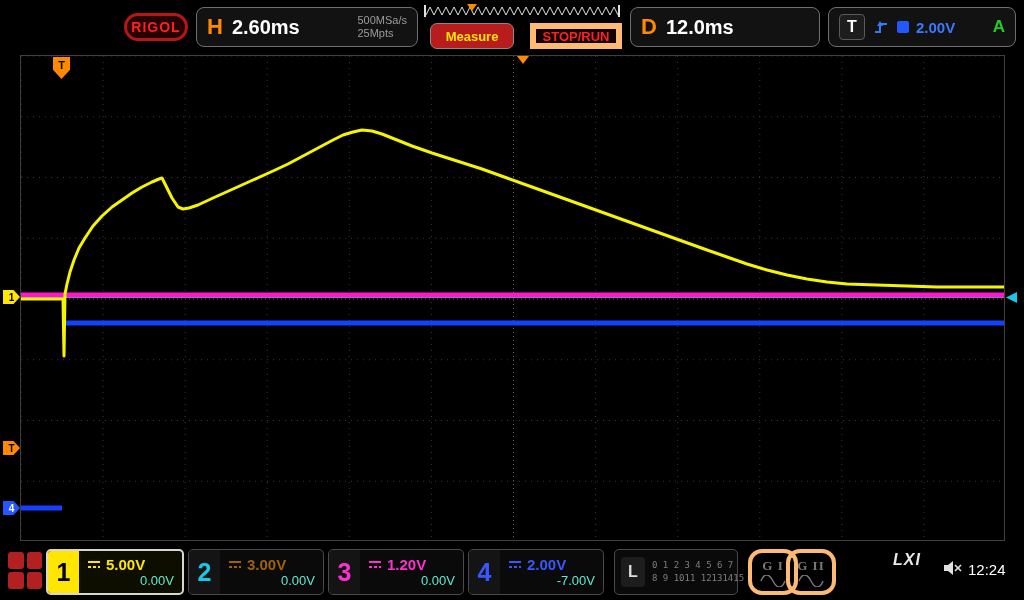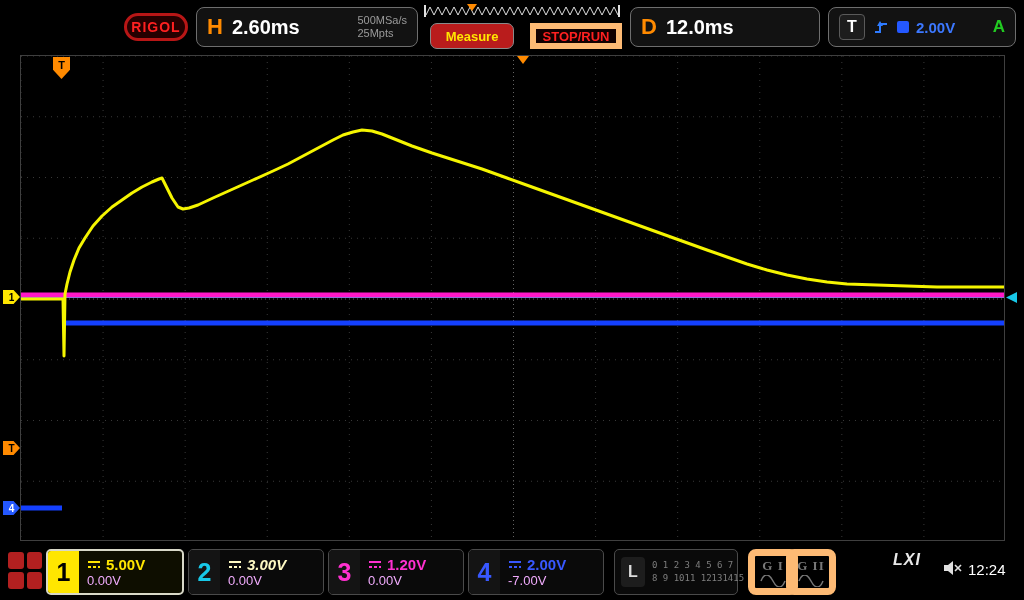--- a/index.html
+++ b/index.html
@@ -42,25 +42,25 @@
   
   .bottombar{position:absolute;left:0;top:545px;width:1024px;height:55px;background:#000}
   .menu-logo{position:absolute;left:8px;top:7px;width:34px;height:37px;display:grid;grid-template-columns:1fr 1fr;gap:3px}
   .menu-logo div{background:#b22020;border-radius:3px}
   .chbox{position:absolute;top:4px;height:46px;background:#0a0a0a;border:1px solid #4a4a4a;border-radius:5px;display:flex;overflow:hidden}
   .chbox.selected{border:2px solid #d8d8c8;background:#0e0e00}
   .ch-tile{width:31px;display:flex;align-items:center;justify-content:center;font-size:25px;font-weight:bold;background:#141414;flex:none}
   .chbox.selected .ch-tile{color:#000}
   .ch-vals{flex:1;display:flex;flex-direction:column;justify-content:center;padding:19px 8px}
   .ch-scale{display:flex;align-items:center;gap:5px;font-size:15px;font-weight:bold}
-  .ch-offset{text-align:left;color:#f0abfc;font-size:13px}
+  .ch-offset{text-align:right;color:#5eead4;font-size:13px}
   .lpanel{position:absolute;left:614px;top:4px;width:124px;height:46px;background:#0a0a0a;border:1px solid #4a4a4a;border-radius:5px;display:flex;align-items:center;padding:0 6px;gap:7px}
   .l-tile{width:24px;height:30px;background:#1d1d1d;border-radius:4px;color:#ddd;font-weight:bold;font-size:16px;display:flex;align-items:center;justify-content:center;flex:none}
   .l-digits{color:#7e7e7e;font-family:"DejaVu Sans Mono",monospace;font-size:9px;line-height:13px;white-space:nowrap}
-  .genbox{position:absolute;top:4px;width:50px;height:46px;border:7px solid #fdba74;border-radius:8px;color:#787878;display:flex;flex-direction:column;align-items:center;justify-content:center;gap:1px}
+  .genbox{position:absolute;top:4px;width:50px;height:46px;border:4px solid #fdba74;border-radius:14px;color:#787878;display:flex;flex-direction:column;align-items:center;justify-content:center;gap:1px}
   .gen-label{font-weight:bold;font-size:13px;font-family:"Liberation Serif",serif;letter-spacing:1px}
   .lxi{position:absolute;left:893px;top:6px;color:#e8e8e8;font-weight:bold;font-style:italic;font-size:16px;letter-spacing:1px}
   .speaker{position:absolute;left:942px;top:14px}
   .clock{position:absolute;left:968px;top:16px;color:#fff;font-size:15px}
 </style>
 </head>
 <body>
 
 <div class="screen">
 
@@ -160,21 +160,21 @@
             </svg>
           <span>5.00V</span>
         </div>
         <div class="ch-offset">0.00V</div>
       </div>
     </div>
 
     <div class="chbox" style="left:188px;width:136px">
       <div class="ch-tile" style="color: rgb(24, 200, 232);">2</div>
       <div class="ch-vals">
-        <div class="ch-scale" style="color: #fef9c3; font-style: italic;">
+        <div class="ch-scale" style="color: #a16207;">
           <svg width="14" height="10" viewBox="0 0 14 10">
               <line x1="1" y1="2" x2="13" y2="2" stroke="currentColor" stroke-width="2"></line>
               <line x1="1" y1="7" x2="13" y2="7" stroke="currentColor" stroke-width="2" stroke-dasharray="3 2"></line>
             </svg>
           <span>3.00V</span>
         </div>
         <div class="ch-offset">0.00V</div>
       </div>
     </div>
 

